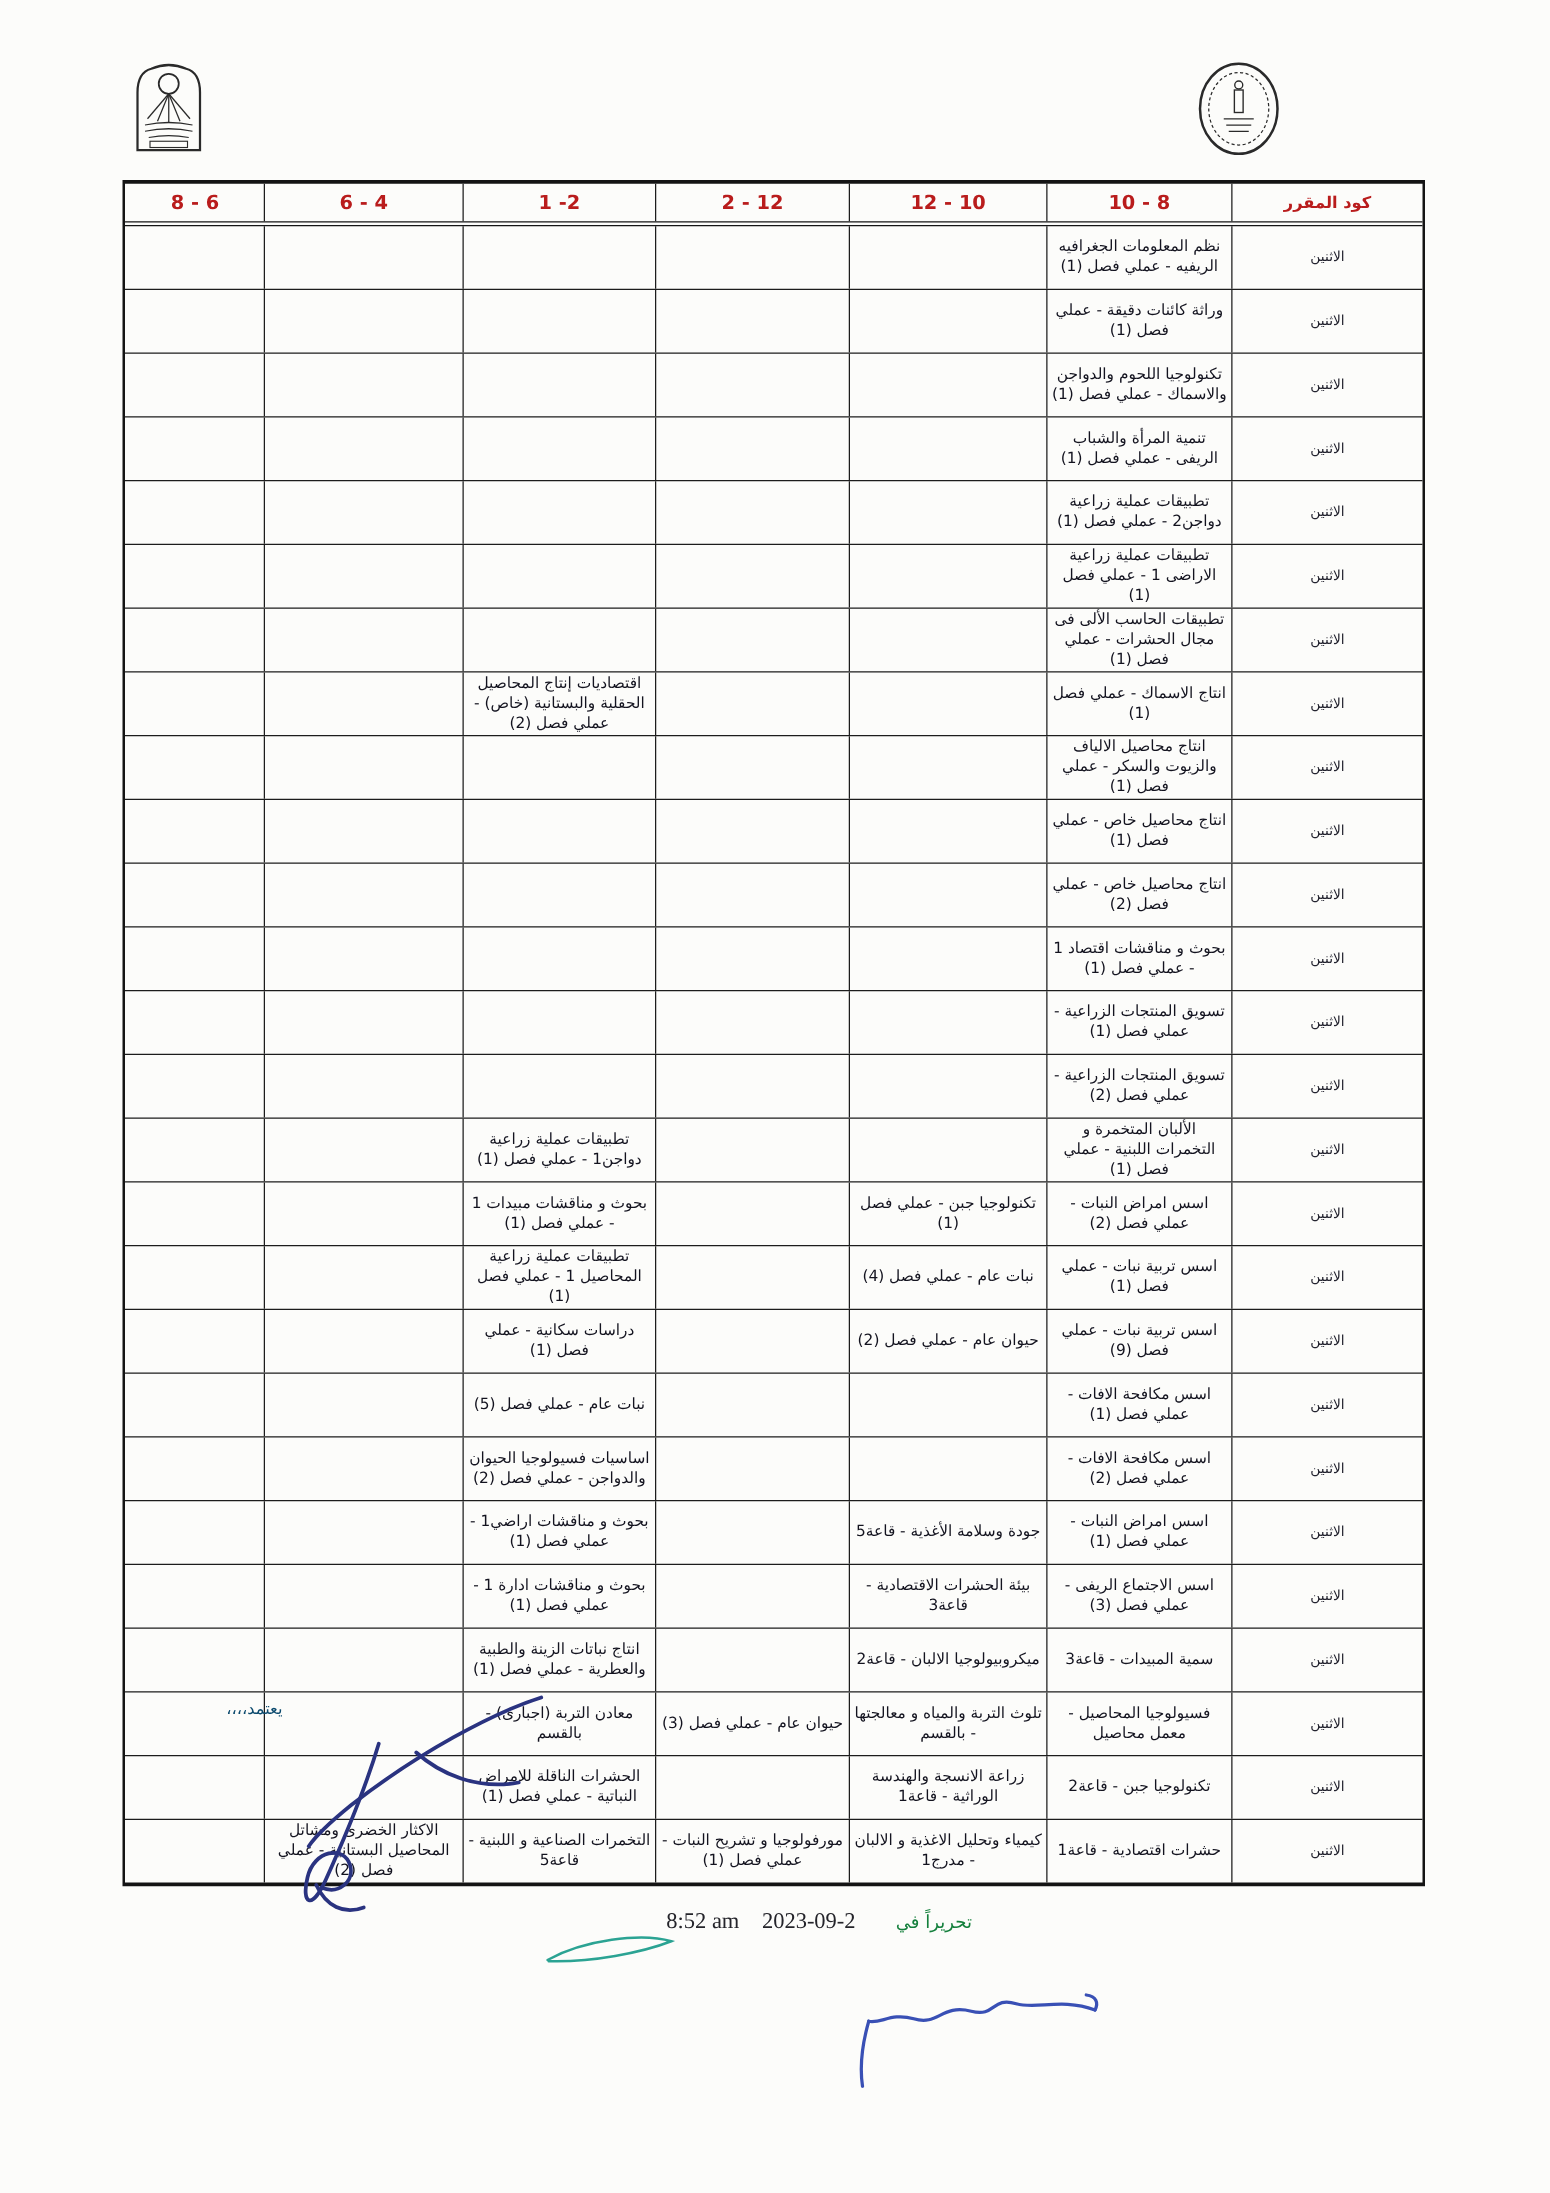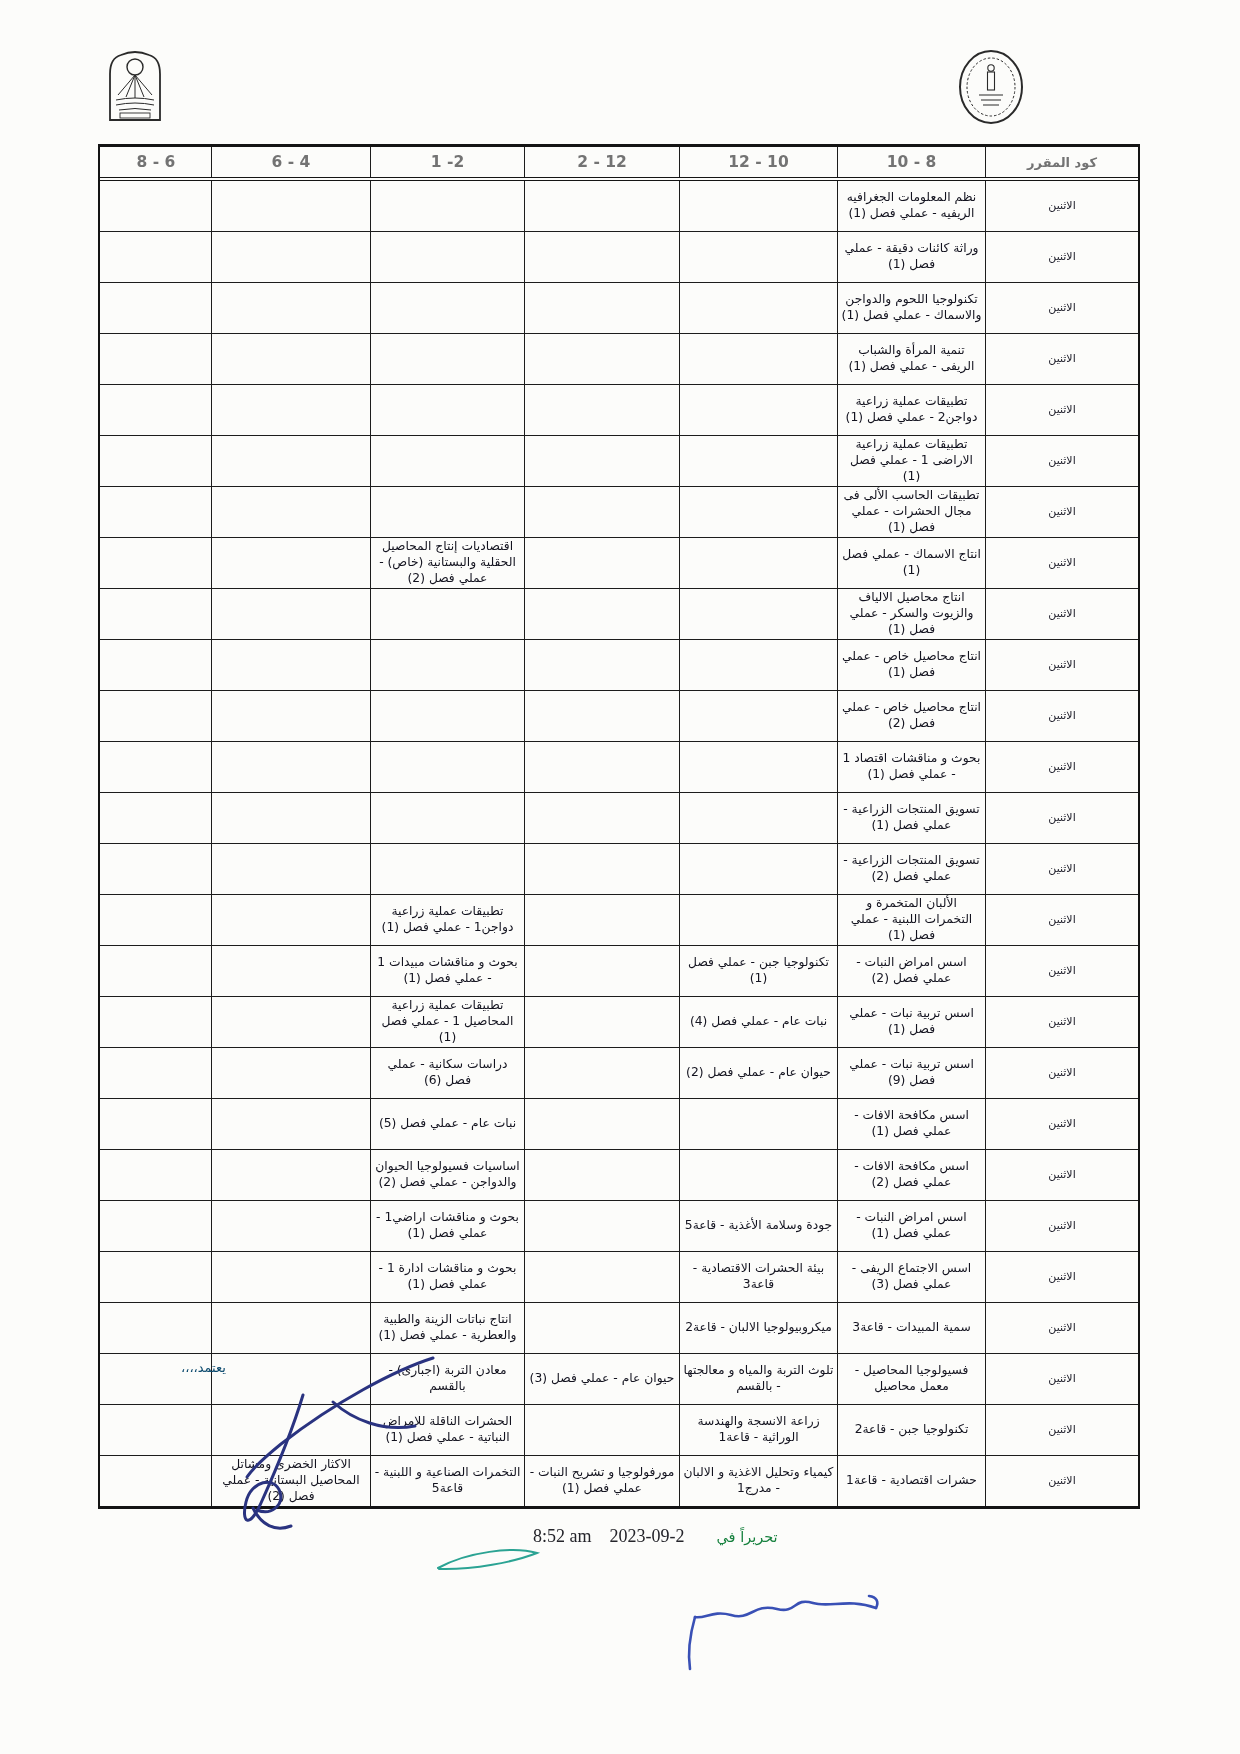--- a/index.html
+++ b/index.html
@@ -33,21 +33,21 @@
     text-align:center;padding:1px 3px;overflow:visible;
   }
   .th:last-child,.td:last-child{border-left:none;}
   .thead > :nth-child(1),.tr > :nth-child(1){width:153px;}
   .thead > :nth-child(2),.tr > :nth-child(2){width:148px;}
   .thead > :nth-child(3),.tr > :nth-child(3){width:158px;text-align:center;}
   .thead > :nth-child(4),.tr > :nth-child(4){width:155px;}
   .thead > :nth-child(5),.tr > :nth-child(5){width:154px;}
   .thead > :nth-child(6),.tr > :nth-child(6){width:159px;}
   .thead > :nth-child(7),.tr > :nth-child(7){width:110px;}
-  .th{height:30px;font-weight:bold;font-size:15.5px;color:#737373;}
+  .th{height:30px;font-weight:bold;font-size:15.5px;color:#b91c1c;}
   .th.col-code{font-size:13px;}
   .td{font-size:12.3px;line-height:1.28;color:#13131f;}
   .td.day{font-size:11px;color:#22222e;}
 
   
   .approval{
     position:absolute;left:181px;top:1360px;
     font-size:13px;color:#0c4a6e;direction:rtl;letter-spacing:.5px;
   }
   .footer-line{
@@ -258,21 +258,21 @@
           <div class="td" dir="rtl"></div>
           <div class="td" dir="rtl">تطبيقات عملية زراعية المحاصيل 1 - عملي فصل (1)</div>
           <div class="td" dir="rtl"></div>
           <div class="td" dir="rtl"></div>
         </div>
         <div class="tr">
           <div class="td day" dir="rtl">الاثنين</div>
           <div class="td" dir="rtl">اسس تربية نبات - عملي فصل (9)</div>
           <div class="td" dir="rtl">حيوان عام - عملي فصل (2)</div>
           <div class="td" dir="rtl"></div>
-          <div class="td" dir="rtl">دراسات سكانية - عملي فصل (6)</div>
+          <div class="td" dir="rtl">دراسات سكانية - عملي فصل (1)</div>
           <div class="td" dir="rtl"></div>
           <div class="td" dir="rtl"></div>
         </div>
         <div class="tr">
           <div class="td day" dir="rtl">الاثنين</div>
           <div class="td" dir="rtl">اسس مكافحة الافات - عملي فصل (1)</div>
           <div class="td" dir="rtl"></div>
           <div class="td" dir="rtl"></div>
           <div class="td" dir="rtl">نبات عام - عملي فصل (5)</div>
           <div class="td" dir="rtl"></div>

